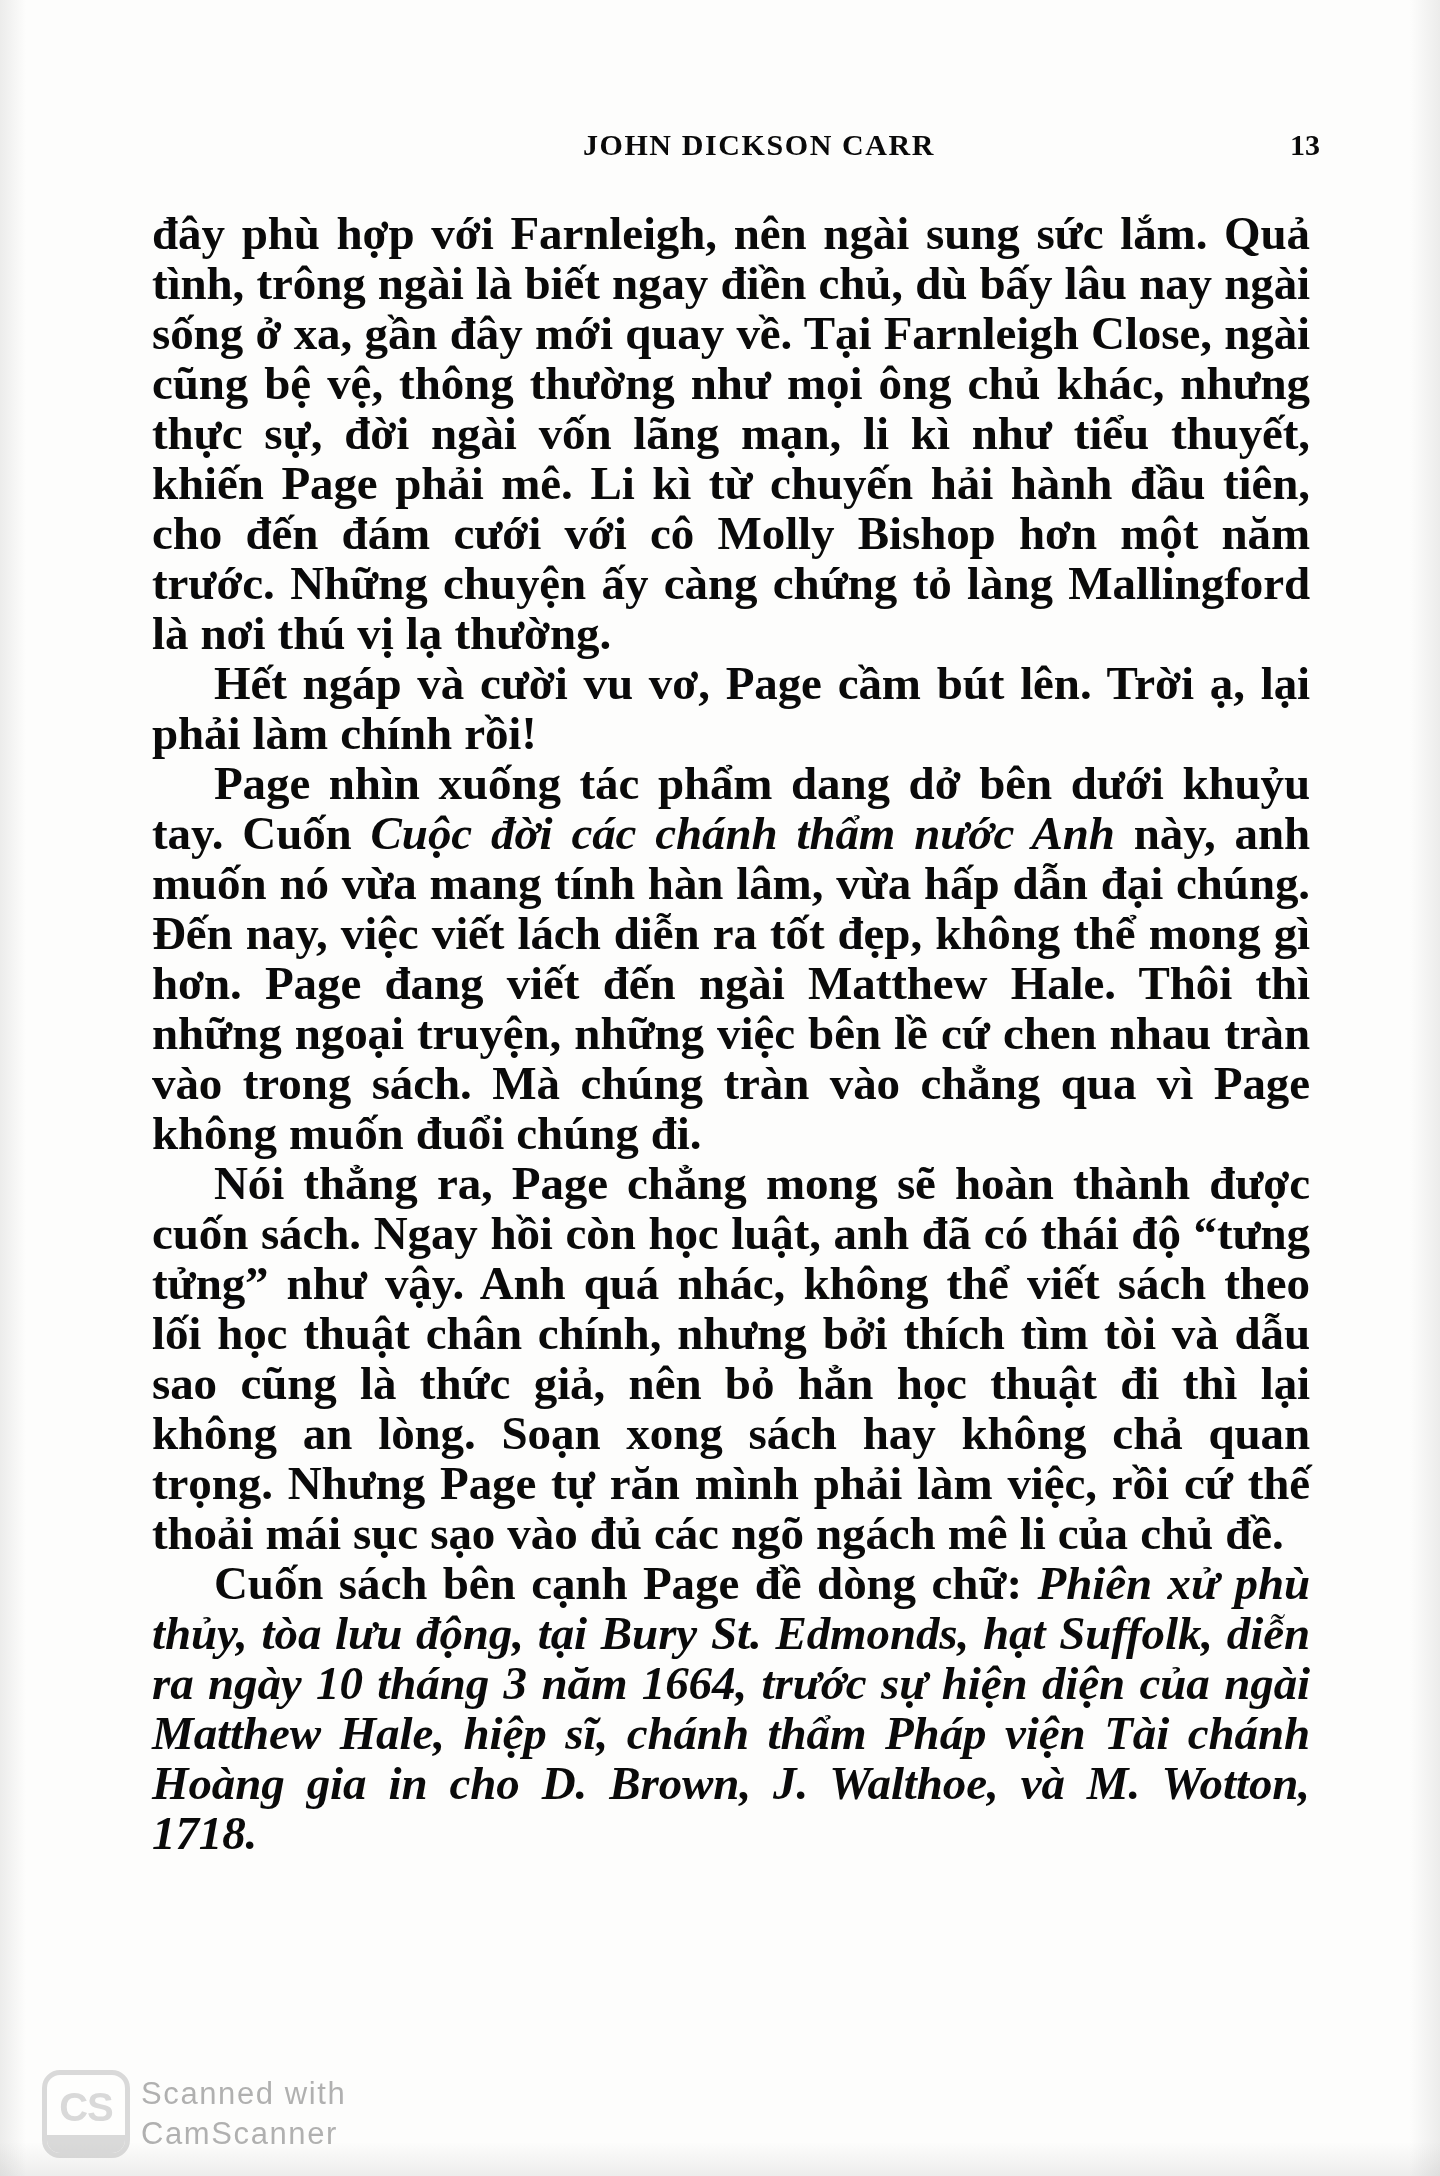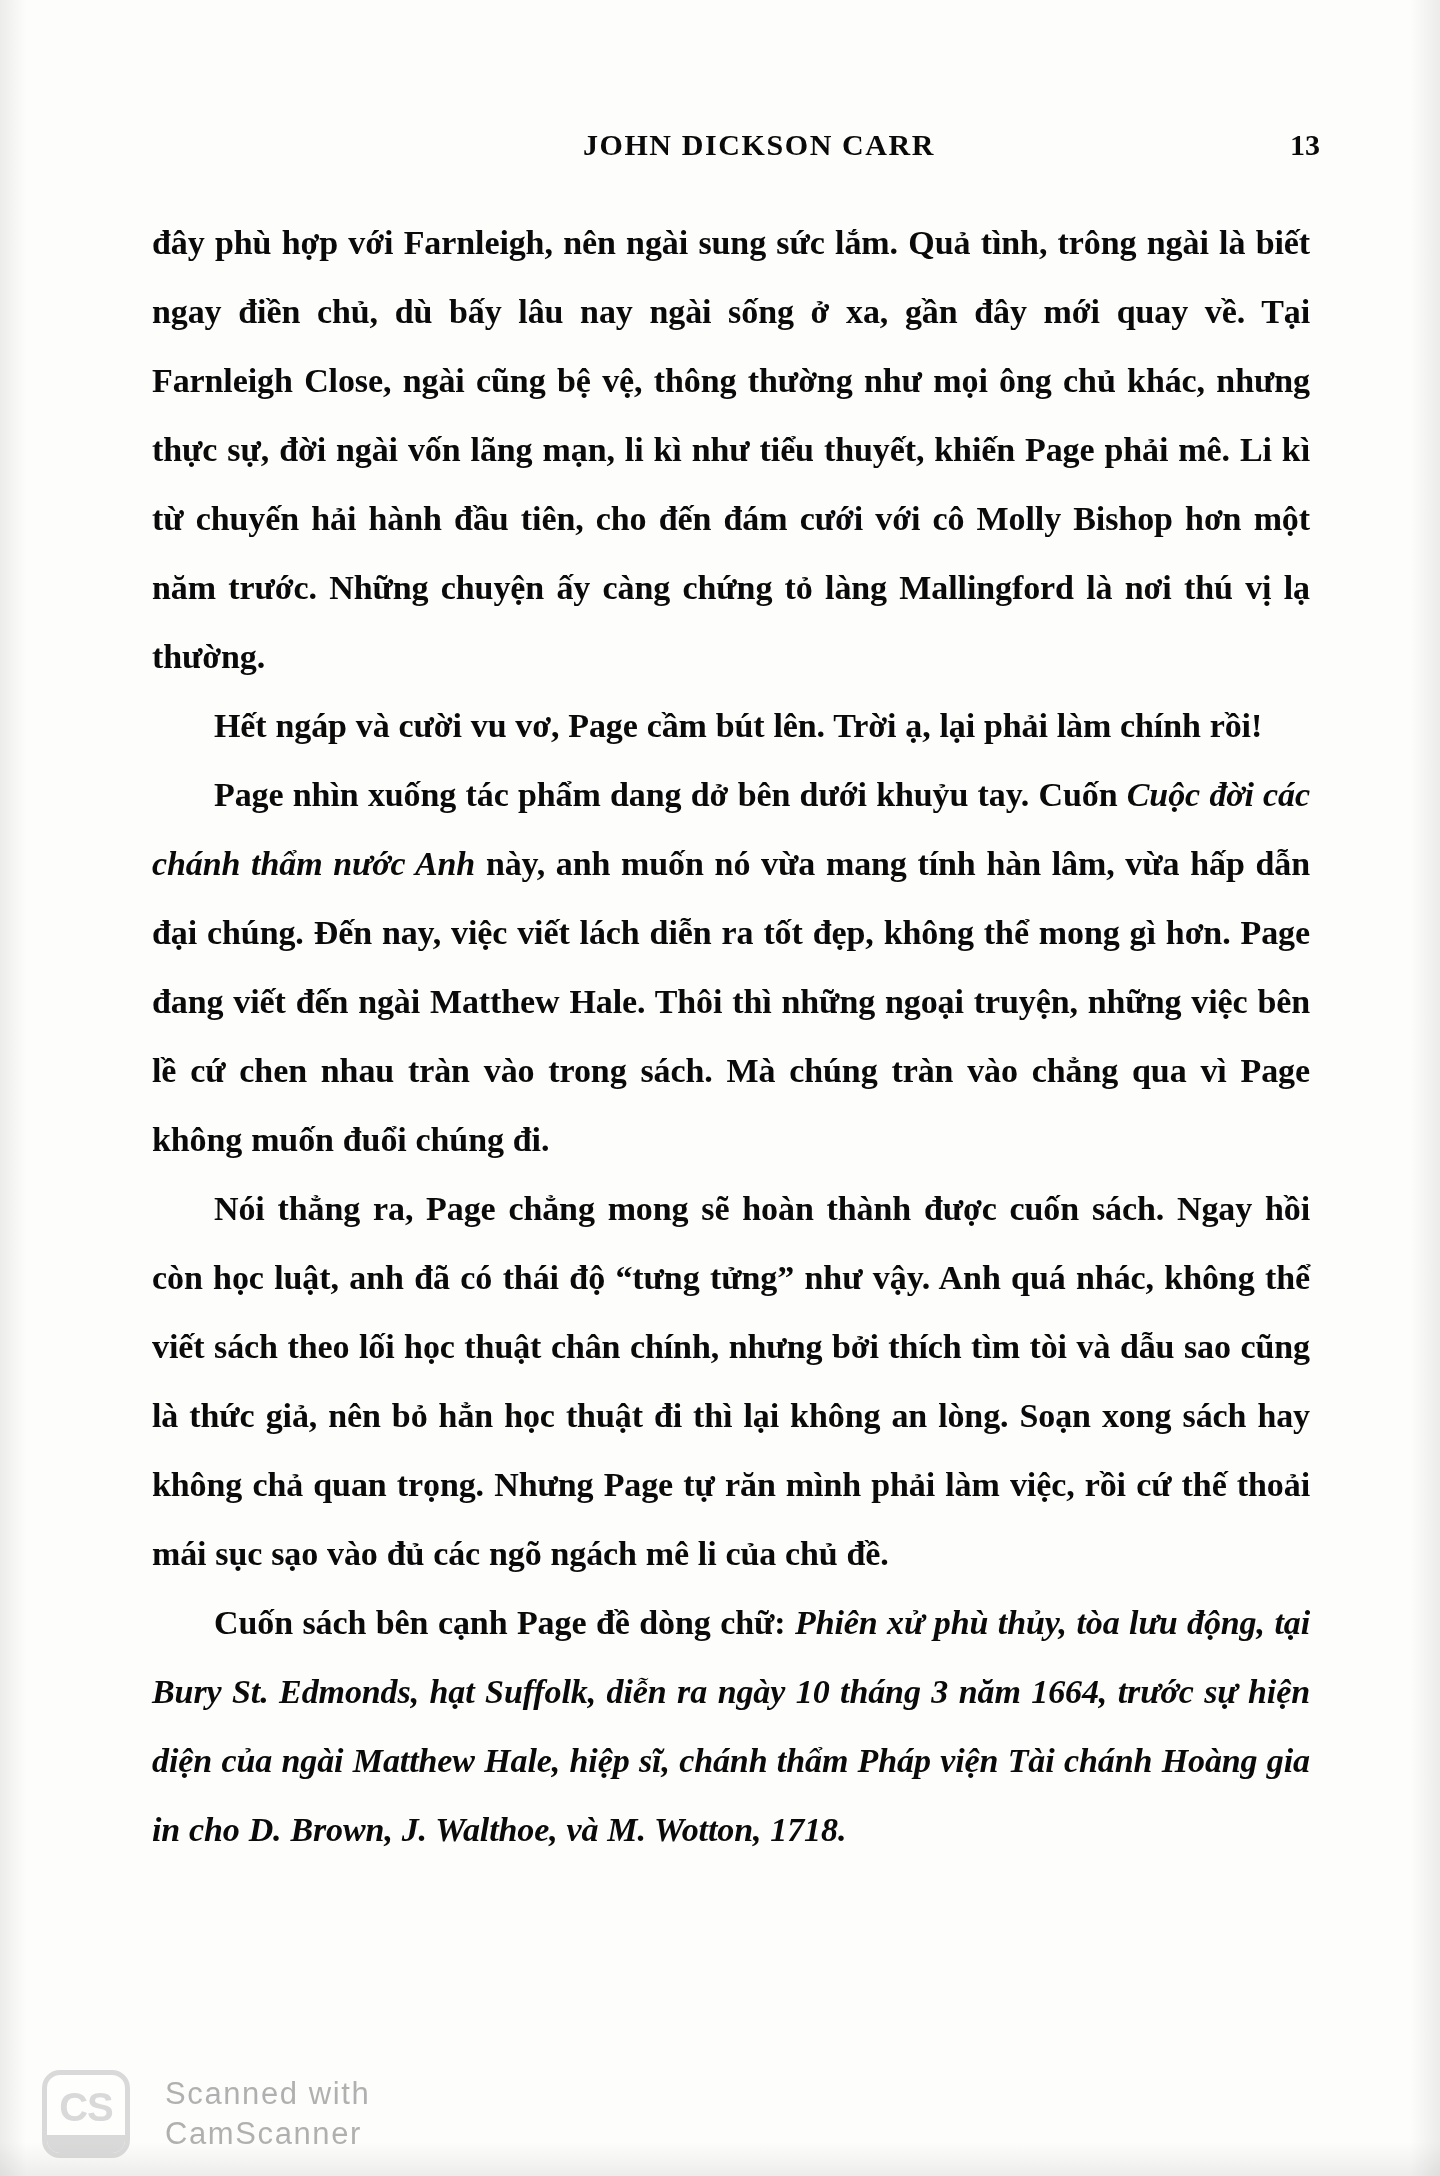--- a/index.html
+++ b/index.html
@@ -72,22 +72,22 @@
 
   
   .body-block {
     position: absolute;
     left: 152px;
     top: 208px;
     width: 1158px;
   }
   p.para {
     margin: 0;
-    font-size: 34px;
-    line-height: 69px;
+    font-size: 47px;
+    line-height: 50px;
     text-align: justify;
     text-justify: inter-word;
     font-weight: 600;
     letter-spacing: -0.1px;
     word-spacing: 0.5px;
     font-family: "Liberation Serif", "DejaVu Serif", serif;
   }
   p.para.indent {
     text-indent: 62px;
   }
@@ -99,21 +99,21 @@
     font-weight: 600;
   }
 
   
   .watermark {
     position: absolute;
     left: 42px;
     bottom: 18px;
     display: flex;
     align-items: center;
-    gap: 35px;
+    gap: 11px;
     opacity: 0.55;
   }
   .cs-badge {
     width: 88px;
     height: 88px;
     border: 5px solid #bdbdbd;
     border-radius: 18px;
     position: relative;
     box-sizing: border-box;
     overflow: hidden;

